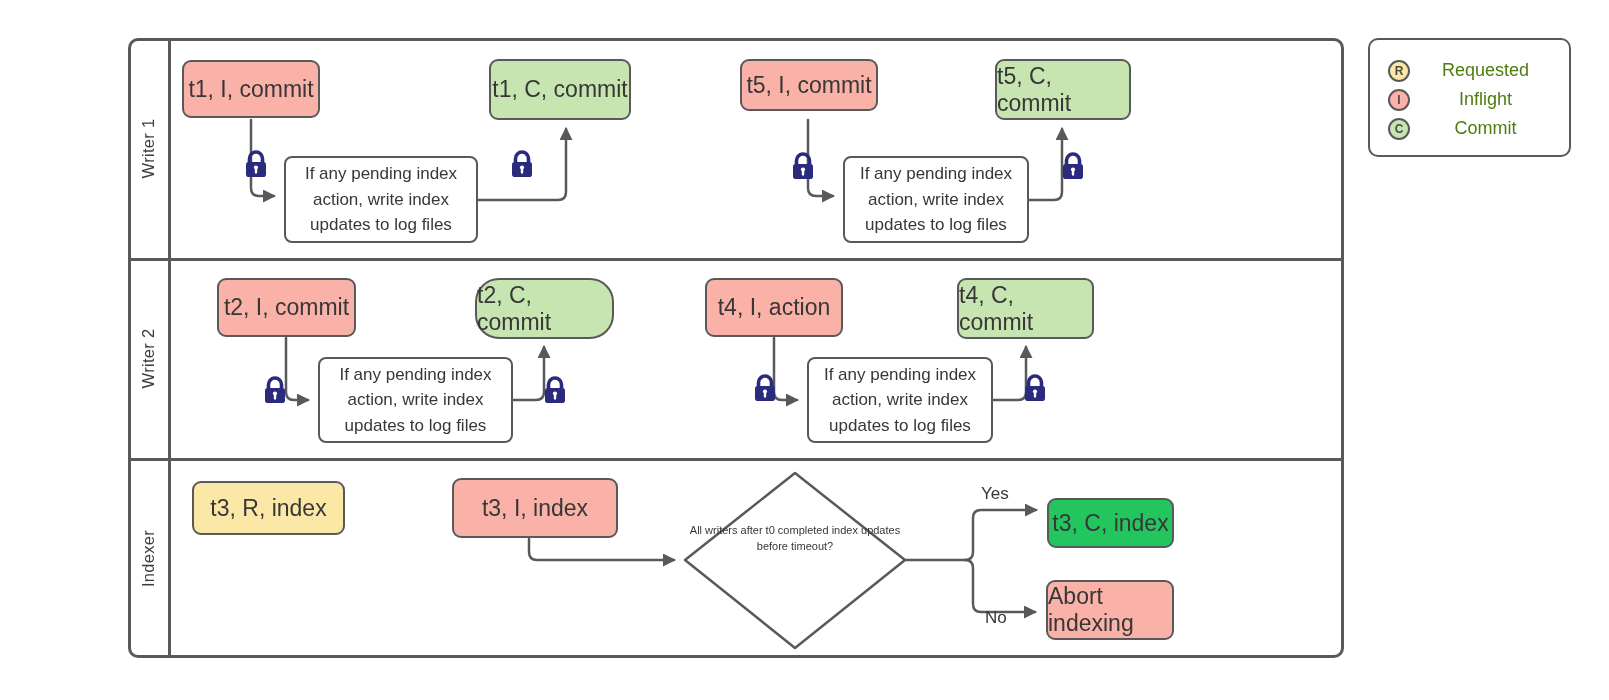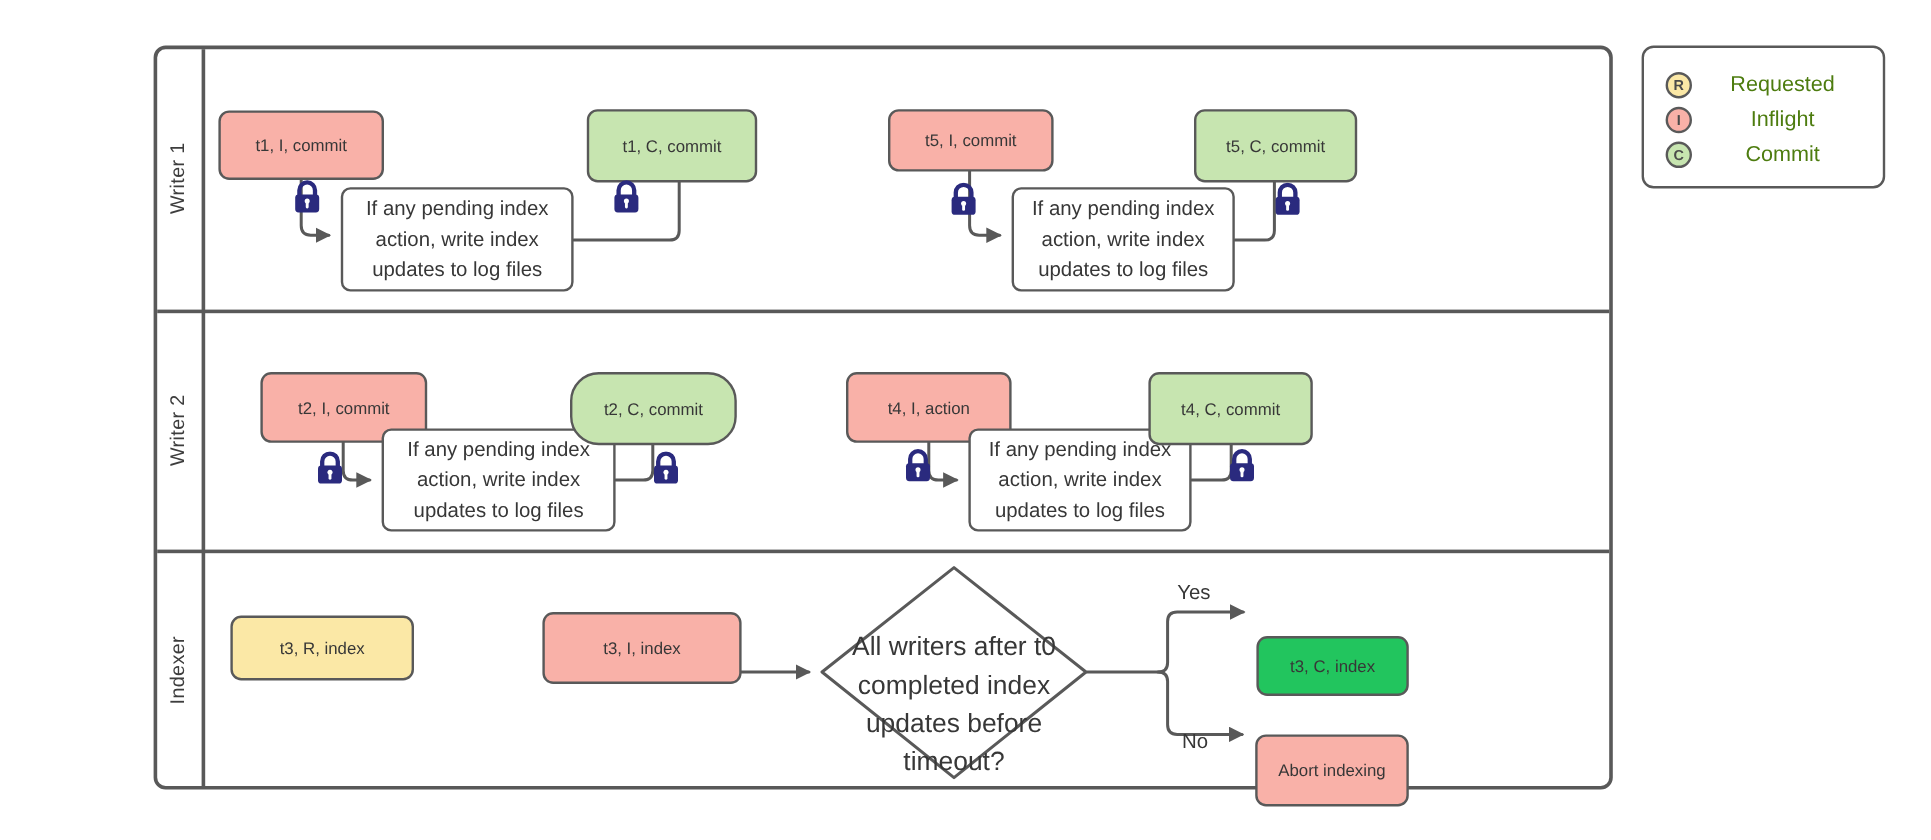--- a/index.html
+++ b/index.html
@@ -17,30 +17,30 @@
   .lane-label{
     position:absolute;left:128px;width:42px;display:flex;align-items:center;justify-content:center;
   }
   .lane-label span{
     transform:rotate(-90deg);white-space:nowrap;font-size:16.5px;color:#3d3d3d;letter-spacing:.3px;
   }
   
   .state{
     position:absolute;border:2.5px solid var(--c-line,#595959);border-radius:9px;
     display:flex;align-items:center;justify-content:center;box-sizing:border-box;
-    font-size:14px;color:#373737;margin-top:32px;
+    font-size:23px;color:#373737;
   }
   .process{
     position:absolute;border:2.5px solid var(--c-line,#595959);border-radius:8px;background:#ffffff;
     display:flex;align-items:center;justify-content:center;box-sizing:border-box;
     font-size:17px;line-height:1.5;text-align:center;color:#373737;padding:2px 8px;
   }
   .decision-text{
     position:absolute;left:680px;top:523px;width:230px;text-align:center;
-    font-size:22px;line-height:1.45;color:#373737;
+    font-size:11px;line-height:1.45;color:#373737;
   }
   .branch-label{position:absolute;font-size:17px;color:#373737;}
   .svg-layer{position:absolute;left:0;top:0;}
   
   .lock{position:absolute;width:22px;height:28px;color:var(--c-lock,#2a2a7e);}
   
   .legend{
     position:absolute;left:1368px;top:38px;width:203px;height:119px;box-sizing:border-box;
     border:2.5px solid var(--c-line,#595959);border-radius:10px;background:#fff;
     padding:19px 14px 0 18px;display:flex;flex-direction:column;gap:6px;

